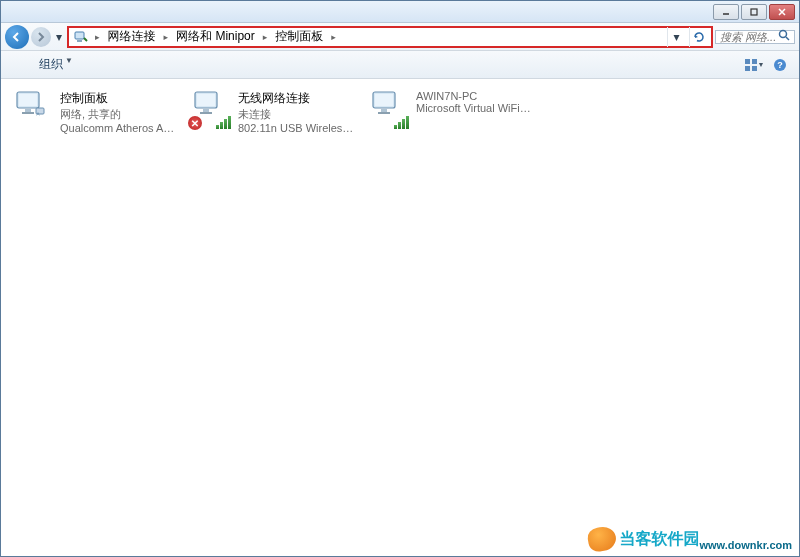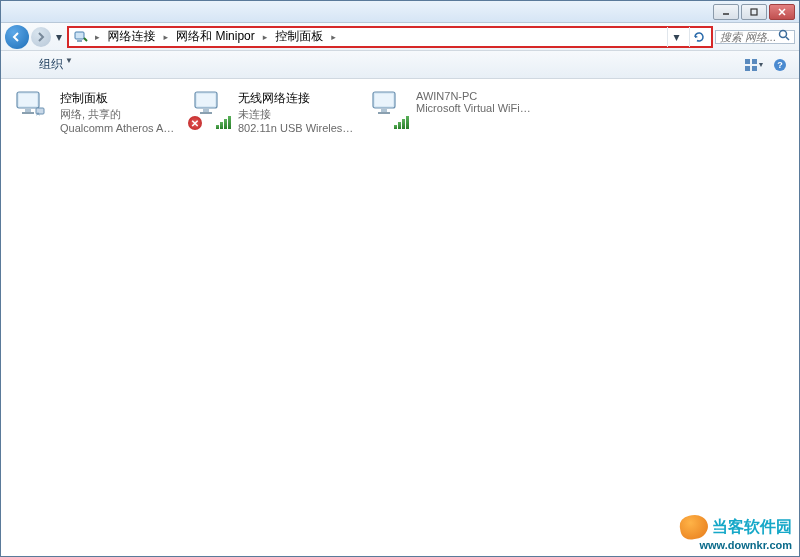--- a/index.html
+++ b/index.html
@@ -45,21 +45,21 @@
     .conn-title { color: #000; white-space: nowrap; overflow: hidden; text-overflow: ellipsis; }
     .conn-sub1 { color: #6a6a6a; white-space: nowrap; overflow: hidden; text-overflow: ellipsis; font-size: 11px; }
     .conn-sub2 { color: #6a6a6a; white-space: nowrap; overflow: hidden; text-overflow: ellipsis; font-size: 11px; }
     
     .monitor-svg { width: 32px; height: 28px; }
     .badge { position: absolute; bottom: -2px; right: -2px; width: 18px; height: 16px; }
     .signal-bars { display: flex; align-items: flex-end; gap: 1px; }
     .sbar { width: 3px; background: linear-gradient(#5ab05a,#2a802a); }
     .badge-x { position: absolute; bottom: 0; left: -4px; width: 14px; height: 14px; background: radial-gradient(#e85a5a,#b82020); border-radius: 50%; color: #fff; display: flex; align-items: center; justify-content: center; font-size: 10px; font-weight: bold; }
     
-    .watermark { position: absolute; bottom: 6px; right: 8px; display: flex; flex-direction: column; align-items: flex-end; pointer-events: none; }
+    .watermark { position: absolute; bottom: 6px; right: 8px; display: flex; flex-direction: row; align-items: flex-end; pointer-events: none; }
     .wm-top { display: flex; align-items: center; gap: 4px; }
     .wm-blob { width: 28px; height: 24px; background: radial-gradient(circle at 40% 30%, #ffb347, #e67a1a); border-radius: 40% 50% 50% 40%; transform: rotate(-10deg); }
     .wm-text { font-size: 16px; font-weight: bold; color: #16a8c8; text-shadow: 1px 1px 0 #fff, -1px -1px 0 #fff; }
     .wm-url { font-size: 11px; color: #0a6a8a; font-weight: bold; text-shadow: 0 1px 0 #fff; }
   </style>
 </head>
 <body>
 
 <div class="window">
 

